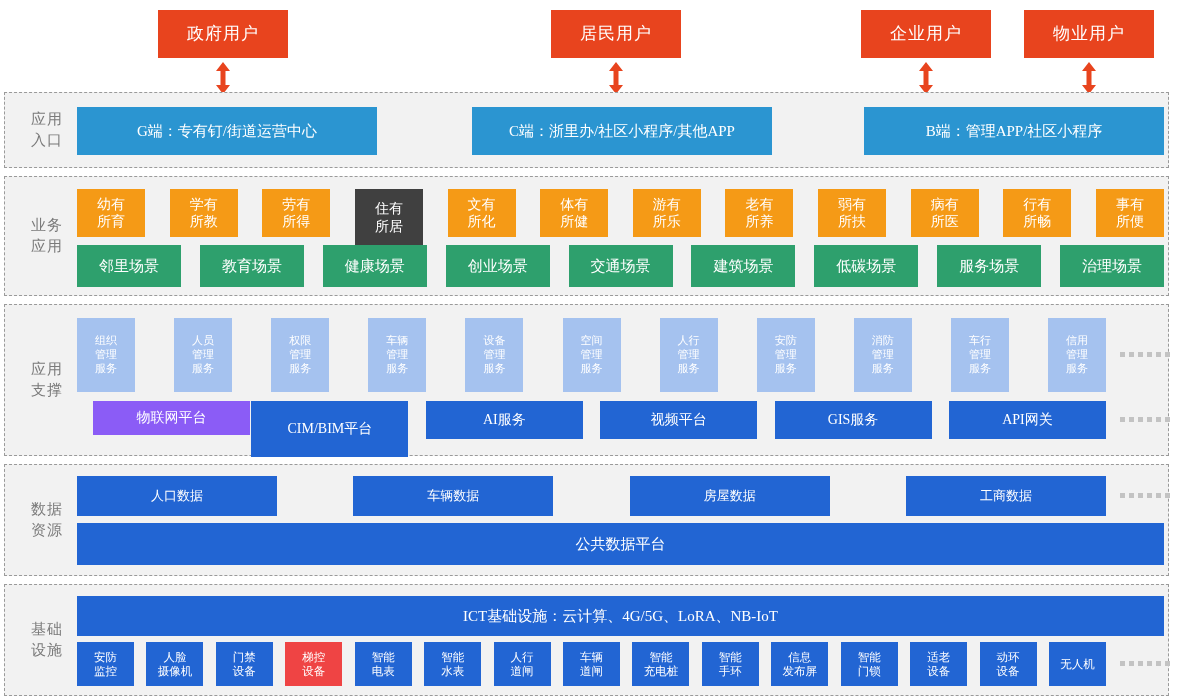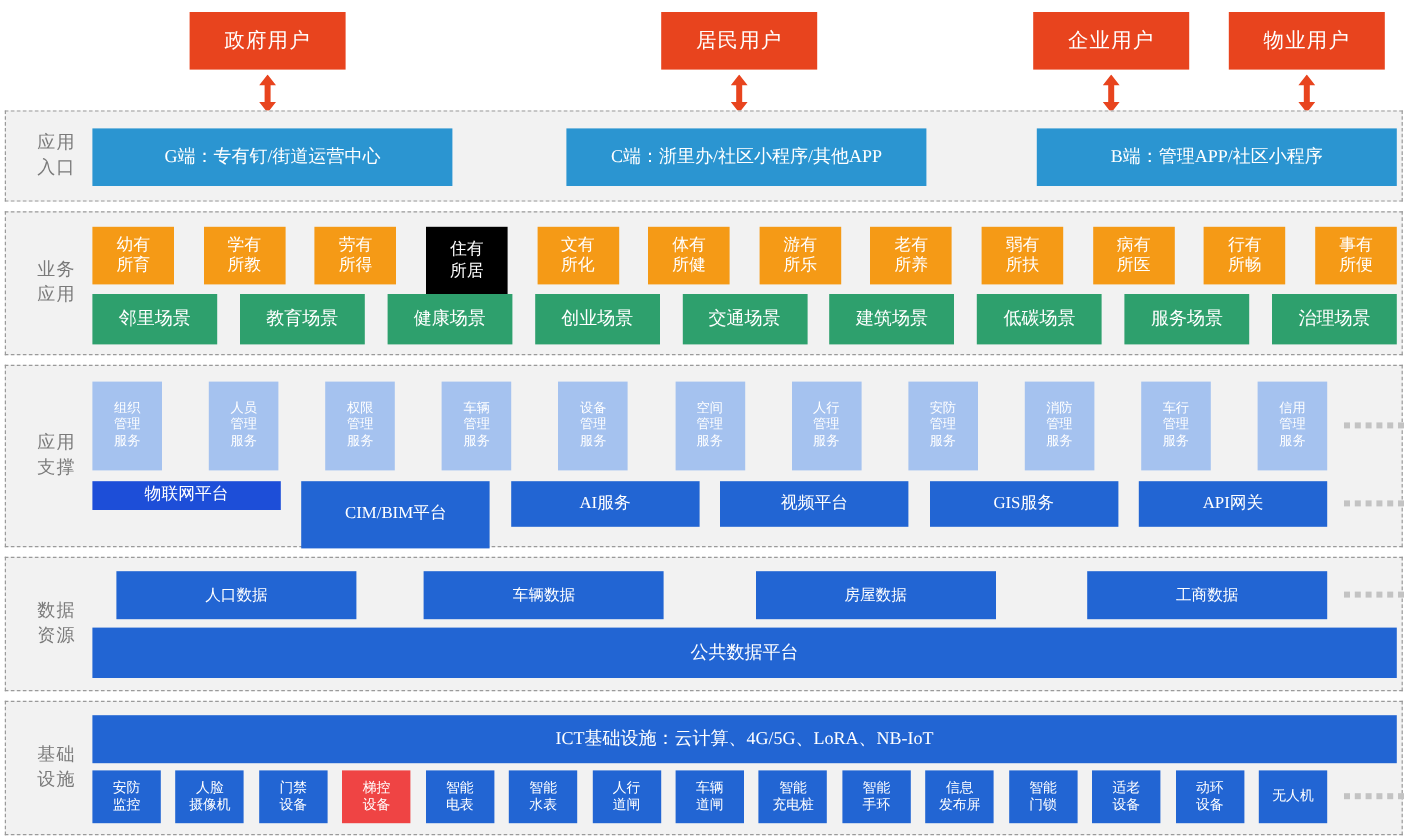--- a/index.html
+++ b/index.html
@@ -126,21 +126,21 @@
 所育</span>
           </div>
           <div class="blk orange" style="left: 92.6364px; width: 68px; top: 12px; height: 48px; background: rgb(245, 154, 22);">
             <span class="multiline">学有
 所教</span>
           </div>
           <div class="blk orange" style="left: 185.273px; width: 68px; top: 12px; height: 48px; background: rgb(245, 154, 22);">
             <span class="multiline">劳有
 所得</span>
           </div>
-          <div class="blk orange" style="left: 277.909px; width: 68px; top: 12px; height: 57px; background: #000000;">
+          <div class="blk orange" style="left: 277.909px; width: 68px; top: 12px; height: 57px; background: #404040;">
             <span class="multiline">住有
 所居</span>
           </div>
           <div class="blk orange" style="left: 370.545px; width: 68px; top: 12px; height: 48px; background: rgb(245, 154, 22);">
             <span class="multiline">文有
 所化</span>
           </div>
           <div class="blk orange" style="left: 463.182px; width: 68px; top: 12px; height: 48px; background: rgb(245, 154, 22);">
             <span class="multiline">体有
 所健</span>
@@ -258,21 +258,21 @@
 服务</span>
           </div>
           <div class="dots" style="left: 1043px; top: 47px;">
             <i></i>
             <i></i>
             <i></i>
             <i></i>
             <i></i>
             <i></i>
           </div>
-          <div class="blk deepblue" style="left: 0px; width: 157px; top: 96px; height: 24px; background: #1d4ed8;">
+          <div class="blk deepblue" style="left: 16px; width: 157px; top: 96px; height: 34px; background: #8b5cf6;">
             <span class="multiline">物联网平台</span>
           </div>
           <div class="blk deepblue" style="left: 174.4px; width: 157px; top: 96px; height: 56px; background: rgb(34, 101, 211);">
             <span class="multiline">CIM/BIM平台</span>
           </div>
           <div class="blk deepblue" style="left: 348.8px; width: 157px; top: 96px; height: 38px; background: rgb(34, 101, 211);">
             <span class="multiline">AI服务</span>
           </div>
           <div class="blk deepblue" style="left: 523.2px; width: 157px; top: 96px; height: 38px; background: rgb(34, 101, 211);">
             <span class="multiline">视频平台</span>
@@ -290,21 +290,21 @@
             <i></i>
             <i></i>
             <i></i>
           </div>
         </div>
       </div>
       <div class="band" style="top: 464px; height: 112px; background: rgb(242, 242, 242); border-color: rgb(154, 154, 154);">
         <div class="band-label multiline" style="color: rgb(122, 122, 122);">数据
 资源</div>
         <div class="band-body">
-          <div class="blk databox" style="left: 0px; width: 200px; top: 11px; height: 40px; background: rgb(34, 101, 211); margin-left: 20px;">
+          <div class="blk databox" style="left: 0px; width: 200px; top: 11px; height: 40px; background: rgb(34, 101, 211);">
             <span class="multiline">人口数据</span>
           </div>
           <div class="blk databox" style="left: 276.333px; width: 200px; top: 11px; height: 40px; background: rgb(34, 101, 211);">
             <span class="multiline">车辆数据</span>
           </div>
           <div class="blk databox" style="left: 552.667px; width: 200px; top: 11px; height: 40px; background: rgb(34, 101, 211);">
             <span class="multiline">房屋数据</span>
           </div>
           <div class="blk databox" style="left: 829px; width: 200px; top: 11px; height: 40px; background: rgb(34, 101, 211);">
             <span class="multiline">工商数据</span>

